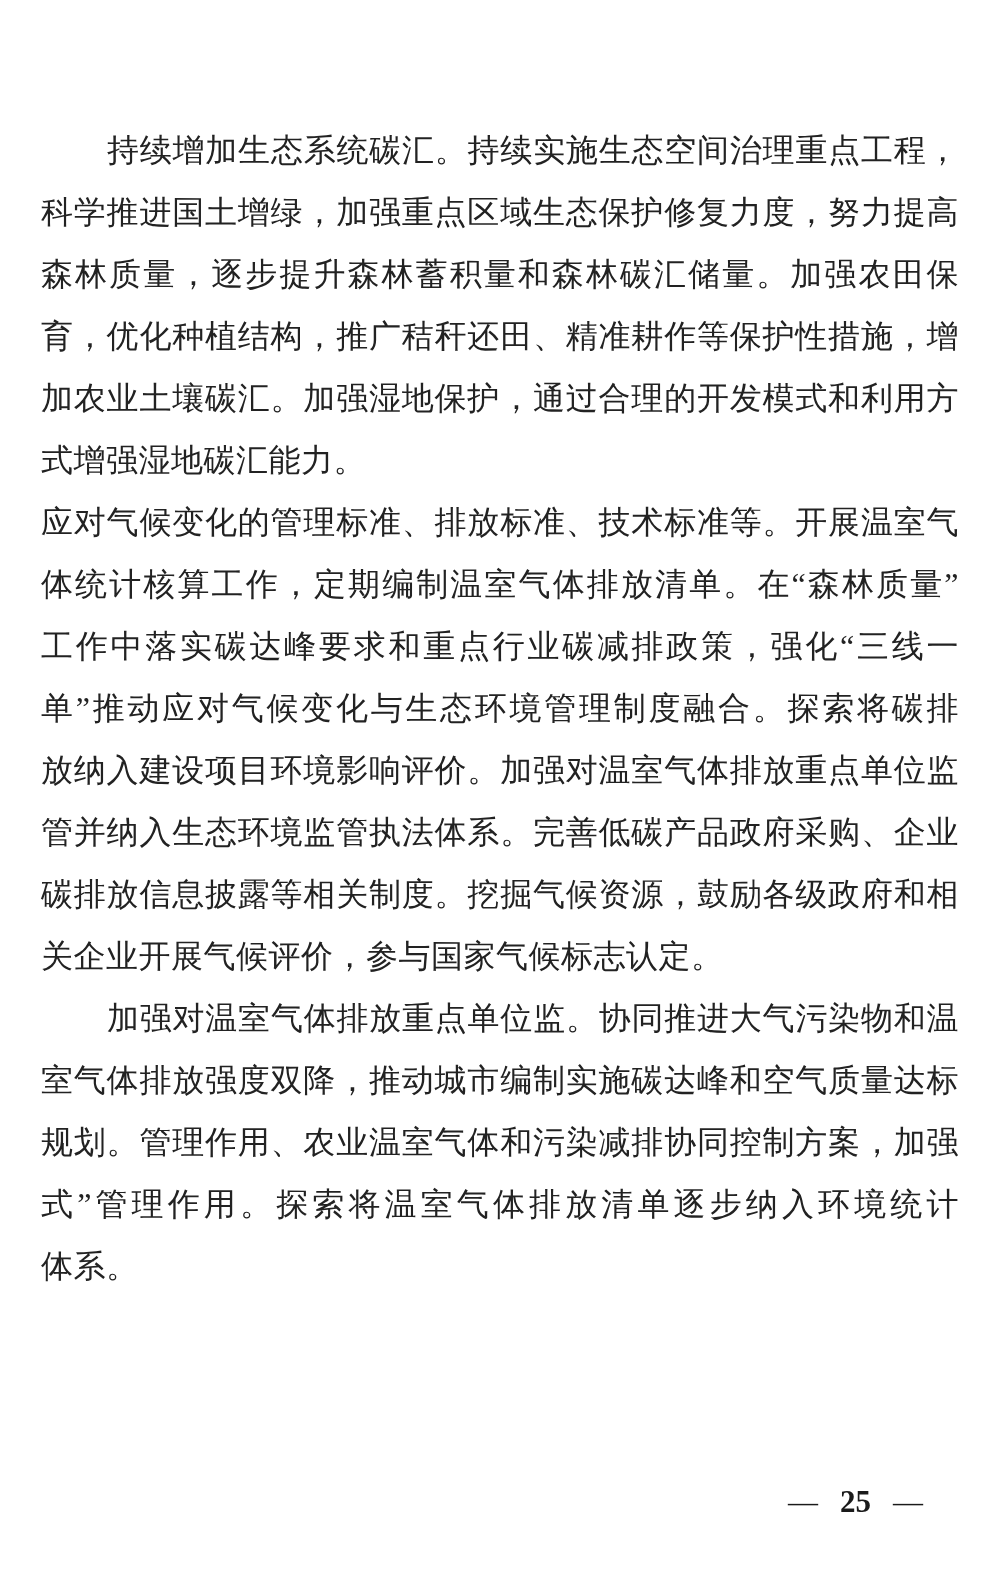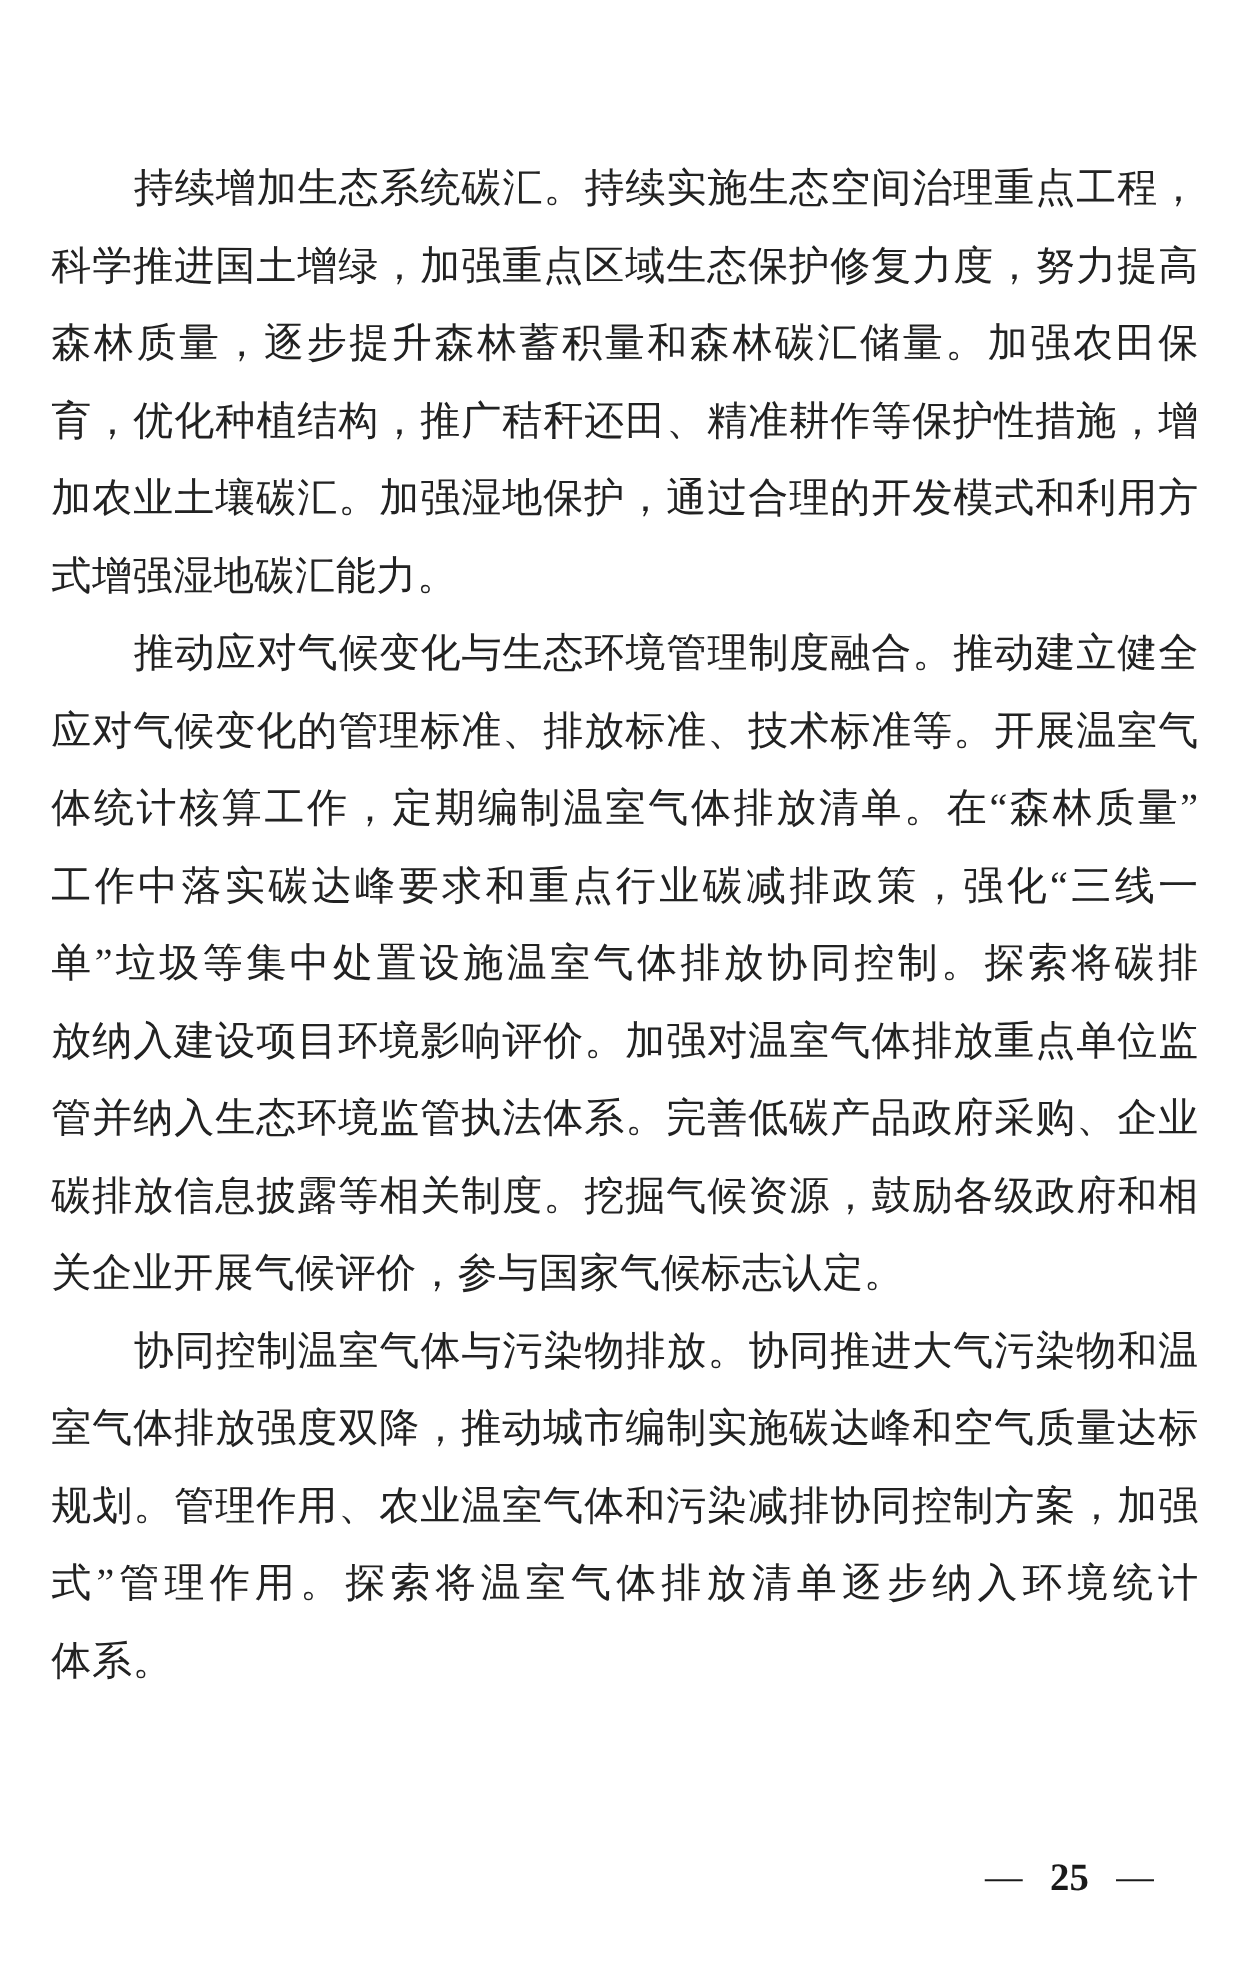--- a/index.html
+++ b/index.html
@@ -63,30 +63,29 @@
 <div class="page">
 
   <div class="body-text">
 
   <div class="line first">持续增加生态系统碳汇。持续实施生态空间治理重点工程，</div>
       <div class="line">科学推进国土增绿，加强重点区域生态保护修复力度，努力提高</div>
       <div class="line">森林质量，逐步提升森林蓄积量和森林碳汇储量。加强农田保</div>
       <div class="line">育，优化种植结构，推广秸秆还田、精准耕作等保护性措施，增</div>
       <div class="line">加农业土壤碳汇。加强湿地保护，通过合理的开发模式和利用方</div>
       <div class="line last">式增强湿地碳汇能力。</div>
-      <div class="line first">推动应对气候变化与生态环境管理制度融合。推动建立健全</div>
       <div class="line">应对气候变化的管理标准、排放标准、技术标准等。开展温室气</div>
       <div class="line">体统计核算工作，定期编制温室气体排放清单。在“森林质量”</div>
       <div class="line">工作中落实碳达峰要求和重点行业碳减排政策，强化“三线一</div>
-      <div class="line">单”垃圾等集中处置设施温室气体排放协同控制。探索将碳排</div>
+      <div class="line">单”推动应对气候变化与生态环境管理制度融合。探索将碳排</div>
       <div class="line">放纳入建设项目环境影响评价。加强对温室气体排放重点单位监</div>
       <div class="line">管并纳入生态环境监管执法体系。完善低碳产品政府采购、企业</div>
       <div class="line">碳排放信息披露等相关制度。挖掘气候资源，鼓励各级政府和相</div>
       <div class="line last">关企业开展气候评价，参与国家气候标志认定。</div>
-      <div class="line first">协同控制温室气体与污染物排放。协同推进大气污染物和温</div>
+      <div class="line first">加强对温室气体排放重点单位监。协同推进大气污染物和温</div>
       <div class="line">室气体排放强度双降，推动城市编制实施碳达峰和空气质量达标</div>
       <div class="line">规划。管理作用、农业温室气体和污染减排协同控制方案，加强</div>
       <div class="line">式”管理作用。探索将温室气体排放清单逐步纳入环境统计</div>
       <div class="line last">体系。</div>
     </div>
 
   <div class="footer">
     <span class="dash">—</span>
     <span class="num">25</span>
     <span class="dash">—</span>

